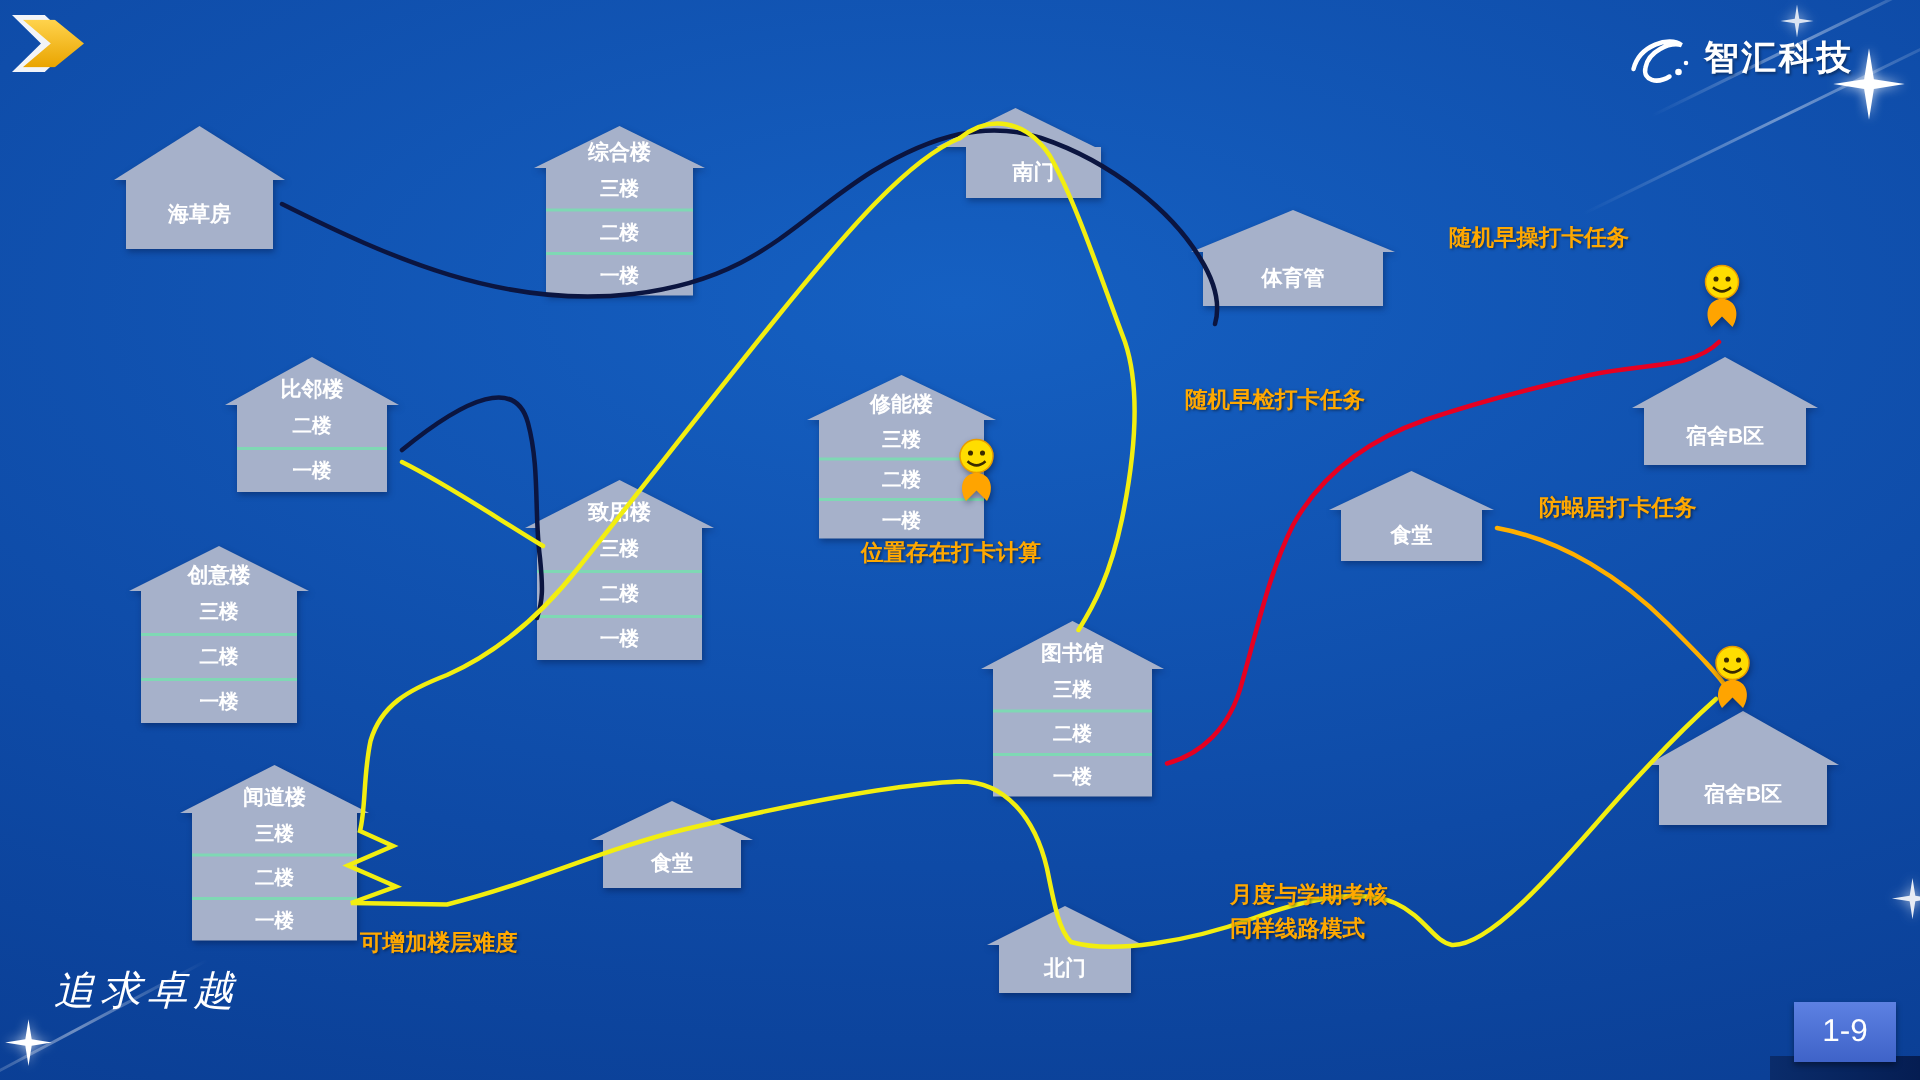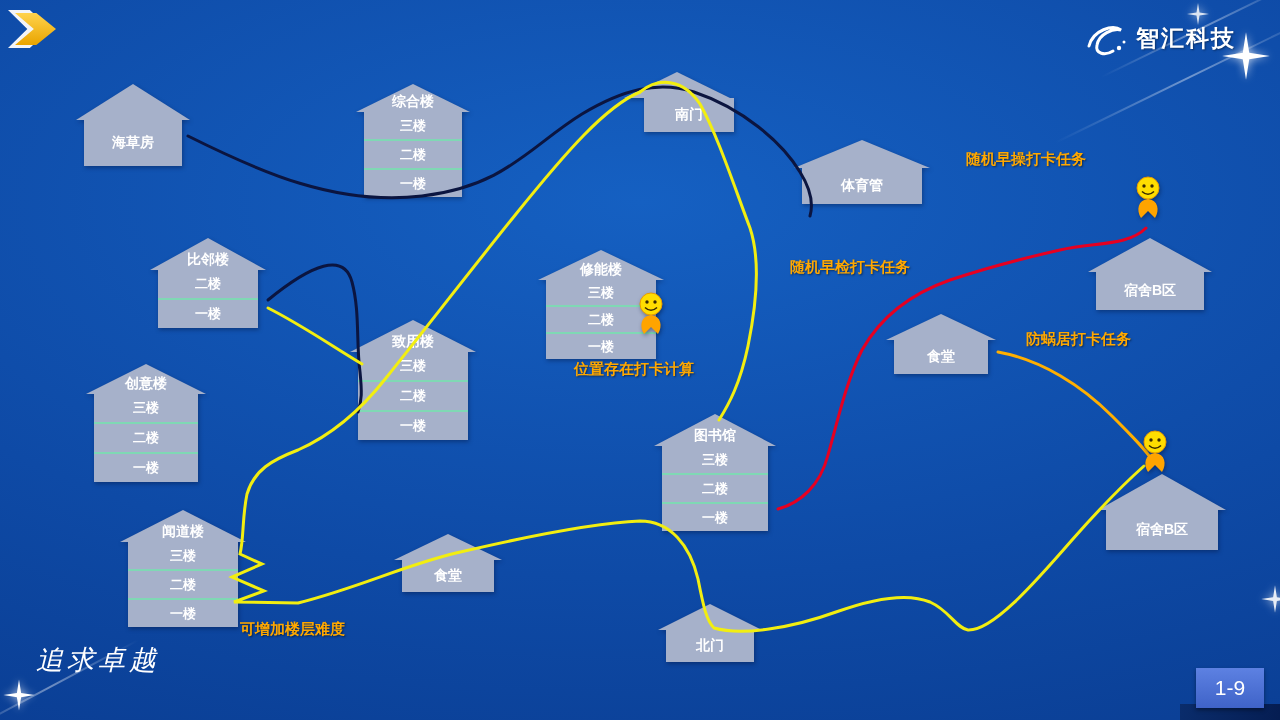--- a/index.html
+++ b/index.html
@@ -234,20 +234,24 @@
       </div>
       <div class="note" style="left: 1026px; top: 328px; color: rgb(255, 168, 0);">
         <div>防蜗居打卡任务</div>
       </div>
       <div class="note" style="left: 574px; top: 358px; color: rgb(255, 168, 0);">
         <div>位置存在打卡计算</div>
       </div>
       <div class="note" style="left: 240px; top: 618px; color: rgb(255, 168, 0);">
         <div>可增加楼层难度</div>
       </div>
+      <div class="note" style="left: 820px; top: 586px; color: rgb(255, 168, 0);">
+        <div>月度与学期考核</div>
+        <div>同样线路模式</div>
+      </div>
     </div>
 
   <div class="motto">追求卓越</div>
   <div class="page-strip"></div>
   <div class="page-box">1-9</div>
 
   <svg class="sparkle sp-tr" viewBox="-24 -24 48 48">
     <path d="M0,-22 L3,-3 L22,0 L3,3 L0,22 L-3,3 L-22,0 L-3,-3 Z" fill="#ffffff"></path>
     </svg>
   <svg class="sparkle sp-tr2" viewBox="-24 -24 48 48">

